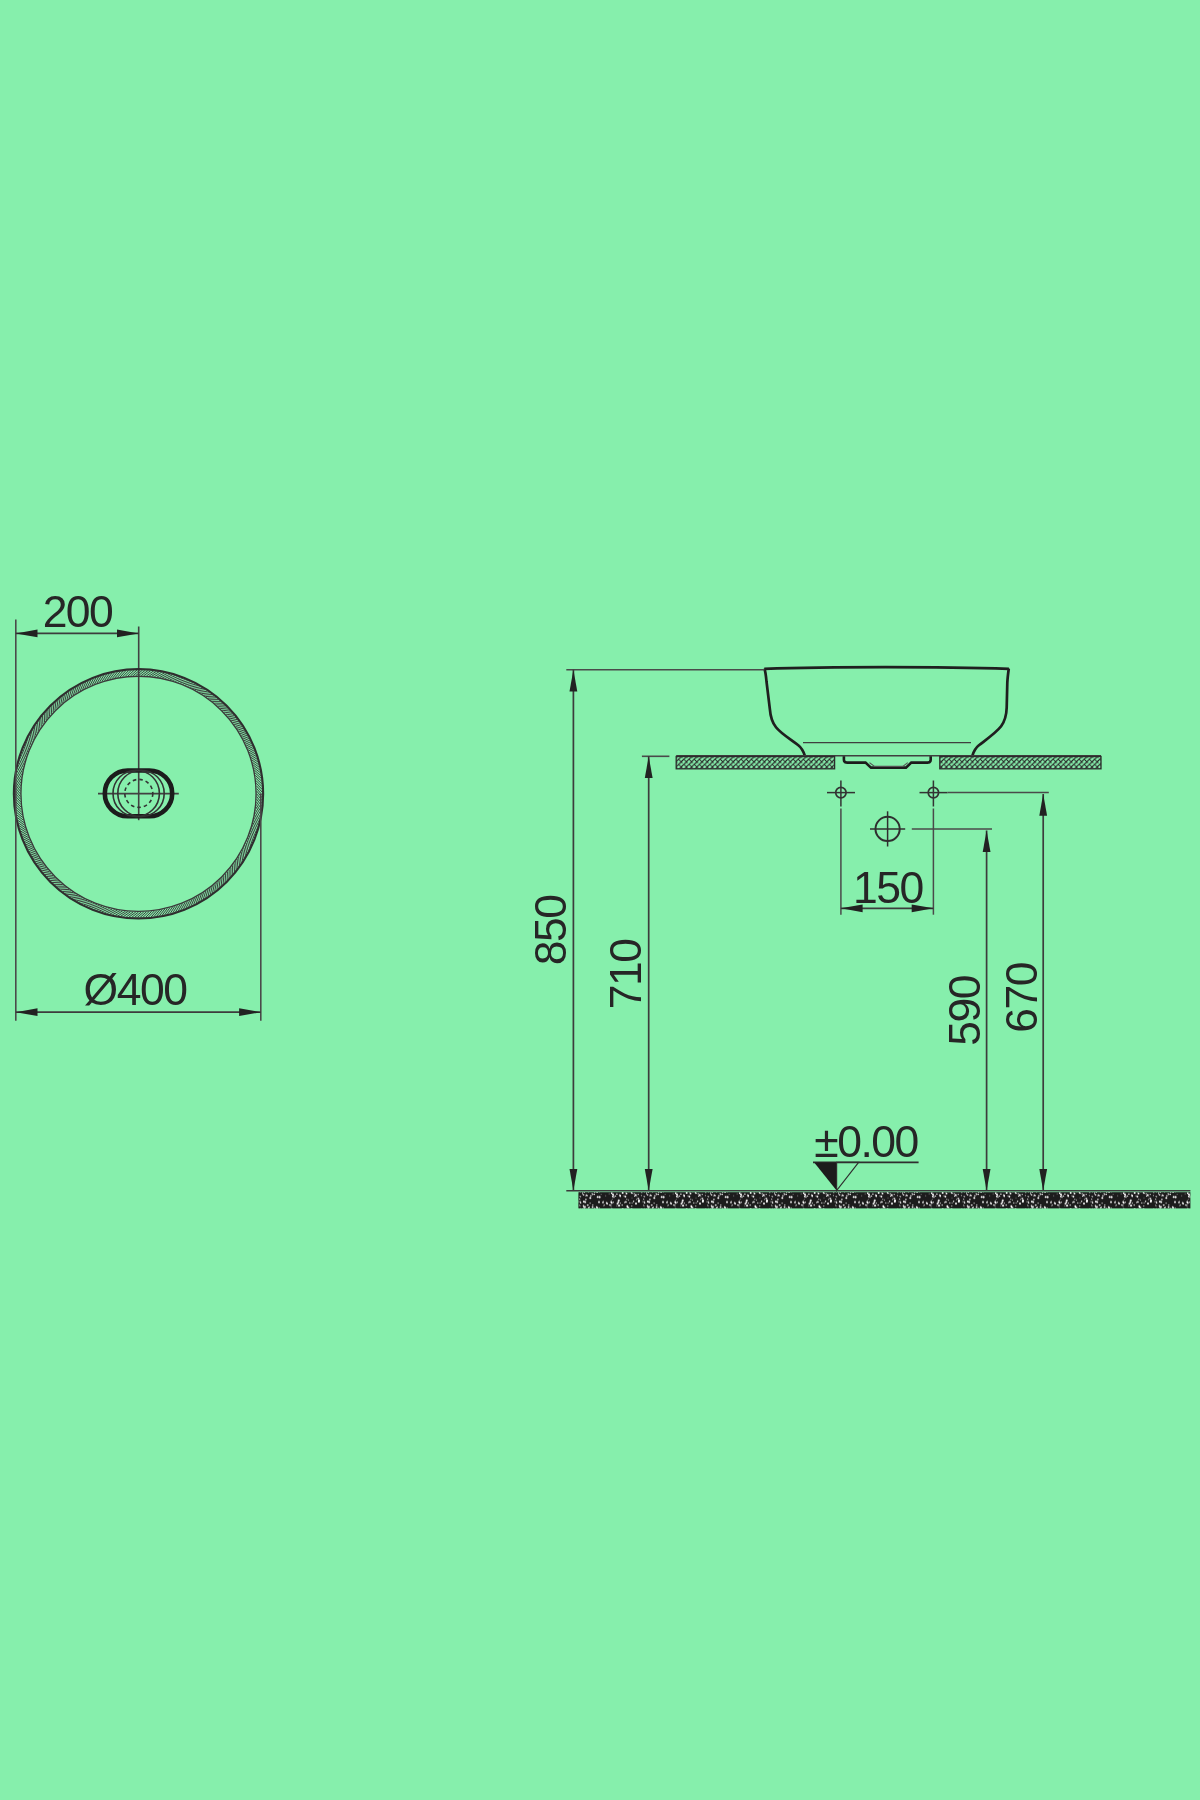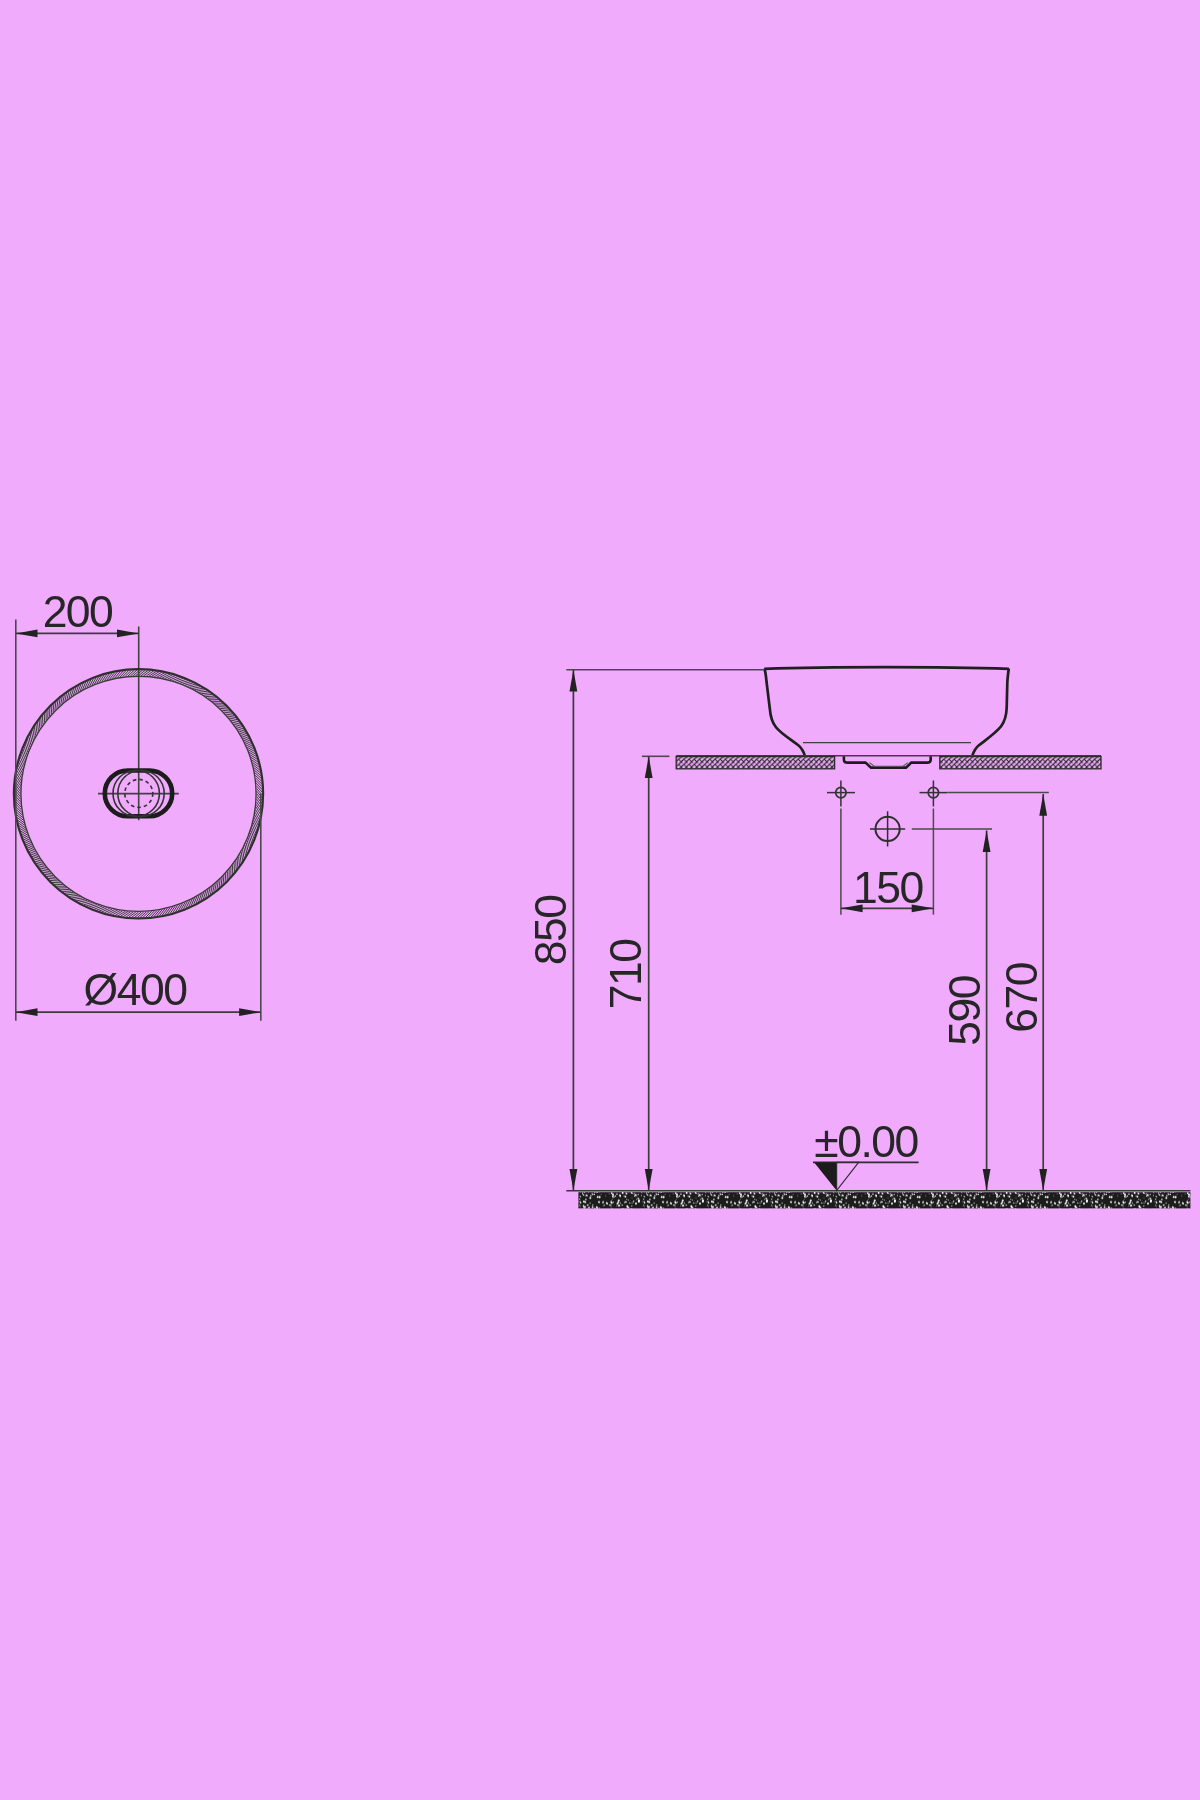--- a/index.html
+++ b/index.html
@@ -1,15 +1,15 @@
 <!DOCTYPE html>
 <html><head><meta charset="utf-8">
 <style>
 html,body{margin:0;padding:0;background:#fff;}
-#page{position:relative;width:1200px;height:1800px;background:#f0abfc;overflow:hidden;
+#page{position:relative;width:1200px;height:1800px;background:#86efac;overflow:hidden;
  font-family:"Liberation Sans", sans-serif;}
 text{font-family:"Liberation Sans", sans-serif;fill:#262626;}
 </style></head>
 <body>
 <div id="page">
 <svg width="1200" height="1800" viewBox="0 0 1200 1800">
 <defs>
 <pattern id="xh" width="5.2" height="5.2" patternUnits="userSpaceOnUse">
   <path d="M-1.3 3.9L3.9 -1.3M1.3 6.5L6.5 1.3" stroke="#2b2b2b" stroke-width="1.15" fill="none"></path>
   <path d="M-1.3 1.3L1.3 3.9M1.3 -1.3L6.5 3.9M3.9 6.5L6.5 3.9" stroke="#2b2b2b" stroke-width="0.95" fill="none"></path>

